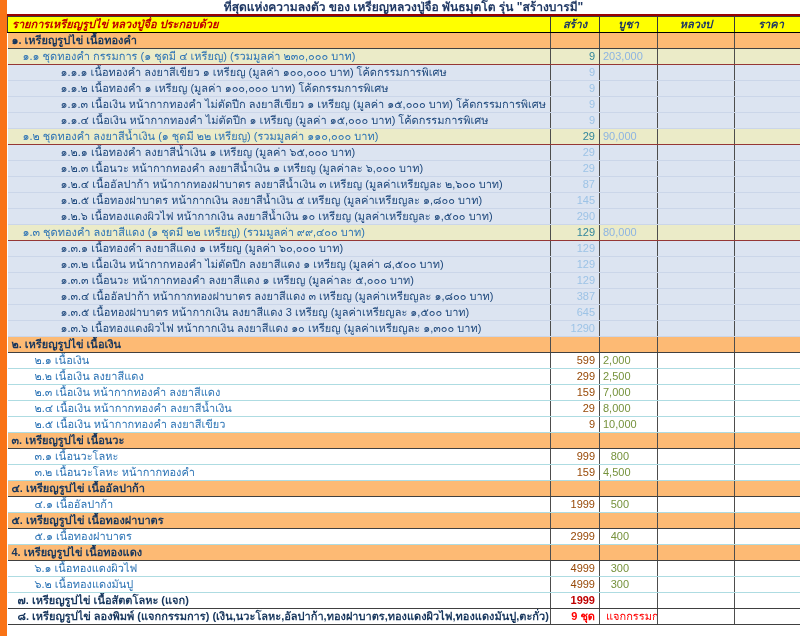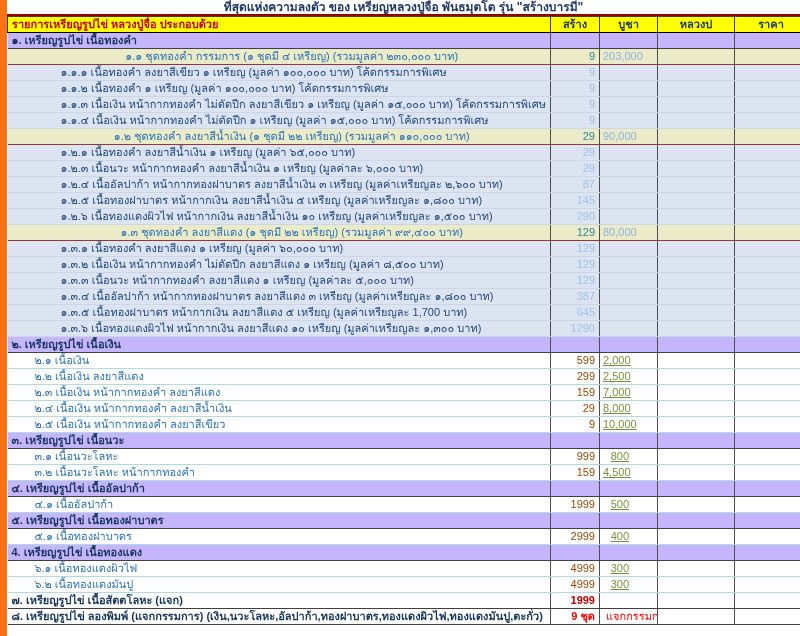--- a/index.html
+++ b/index.html
@@ -30,53 +30,53 @@
 
   th, td {
     height: 15.5px; padding: 0 3px; box-sizing: border-box;
     overflow: hidden; white-space: nowrap; vertical-align: middle;
     line-height: 15px;
   }
 
   thead th {
     background: #FFFF00; font-weight: bold; color: #1F3864;
     border: 1px solid #3a3a3a; border-bottom: 1px solid #000;
-    text-align: center; height: 16px;
+    text-align: center; height: 16px; font-style: italic;
   }
   thead th.item-h { text-align: left; color: #C00000; padding-left: 4px; }
 
   
   td.srang, td.bucha, td.jamnuan, td.raka { border-left: 1px solid #4d4d4d; }
   td.raka { border-right: 1px solid #4d4d4d; }
   td.srang { text-align: right; padding-right: 4px; }
   td.bucha { text-align: right; padding-right: 28px; }
 
   
   tr.section td { border-top: 1px solid #404040; border-bottom: 1px solid #404040;
-                  font-weight: bold; color: #17365D; background: #c4b5fd; }
+                  font-weight: bold; color: #17365D; background: #fdba74; }
   tr.section td.item { padding-left: 4px; }
 
   tr.group td { background: #EBEBC8; border-top: 1px solid #953735; border-bottom: 1px solid #953735;
                 color: #2E74B5; }
-  tr.group td.item { padding-left: 29px; text-align: center; }
+  tr.group td.item { padding-left: 15px; }
   tr.group td.srang { color: #31859C; }
   tr.group td.bucha { color: #8DB4E2; }
 
   tr.detail td { background: #DCE4F1; border-bottom: 1px solid #CBD6E9; color: #1F497D; }
   tr.detail td.item { padding-left: 53px; }
   tr.detail td.srang { color: #9DC3E6; }
 
   tr.item td { background: #ffffff; border-bottom: 1px solid #AEDCE2; color: #2E75B6; margin-top: 8px; }
   tr.item td.item { padding-left: 27px; }
   tr.item td.srang { color: #974806; }
-  tr.item td.bucha { color: #76923C; text-decoration: underline; }
+  tr.item td.bucha { color: #76923C; }
 
   tr.give td, tr.sample td { border-top: 1px solid #404040; border-bottom: 1px solid #404040;
                              font-weight: bold; color: #17365D; background: #ffffff; }
-  tr.give td.item, tr.sample td.item { padding-left: 4px; }
+  tr.give td.item, tr.sample td.item { padding-left: 10px; }
   tr.give td.srang { color: #C00000; font-weight: bold; }
   tr.sample td.srang { color: #FF0000; }
   tr.sample td.bucha { color: #FF0000; text-align: left; padding-left: 6px; font-weight: normal; }
 </style>
 </head>
 <body>
 
 <div id="sheet">
   <div class="title-row">ที่สุดแห่งความลงตัว ของ เหรียญหลวงปู่จื่อ พันธมุตโต รุ่น "สร้างบารมี"</div>
   <table>
@@ -210,21 +210,21 @@
           <td class="raka"></td>
         </tr>
         <tr class="detail">
           <td class="item">๑.๓.๔ เนื้ออัลปาก้า หน้ากากทองฝาบาตร ลงยาสีแดง ๓ เหรียญ  (มูลค่าเหรียญละ ๑,๘๐๐ บาท)</td>
           <td class="srang">387</td>
           <td class="bucha"></td>
           <td class="jamnuan"></td>
           <td class="raka"></td>
         </tr>
         <tr class="detail">
-          <td class="item">๑.๓.๕ เนื้อทองฝาบาตร หน้ากากเงิน ลงยาสีแดง ๕ เหรียญ  (มูลค่าเหรียญละ 1,700 บาท)</td>
+          <td class="item">๑.๓.๕ เนื้อทองฝาบาตร หน้ากากเงิน ลงยาสีแดง 3 เหรียญ  (มูลค่าเหรียญละ ๑,๕๐๐ บาท)</td>
           <td class="srang">645</td>
           <td class="bucha"></td>
           <td class="jamnuan"></td>
           <td class="raka"></td>
         </tr>
         <tr class="detail">
           <td class="item">๑.๓.๖ เนื้อทองแดงผิวไฟ หน้ากากเงิน ลงยาสีแดง ๑๐ เหรียญ  (มูลค่าเหรียญละ ๑,๓๐๐ บาท)</td>
           <td class="srang">1290</td>
           <td class="bucha"></td>
           <td class="jamnuan"></td>

